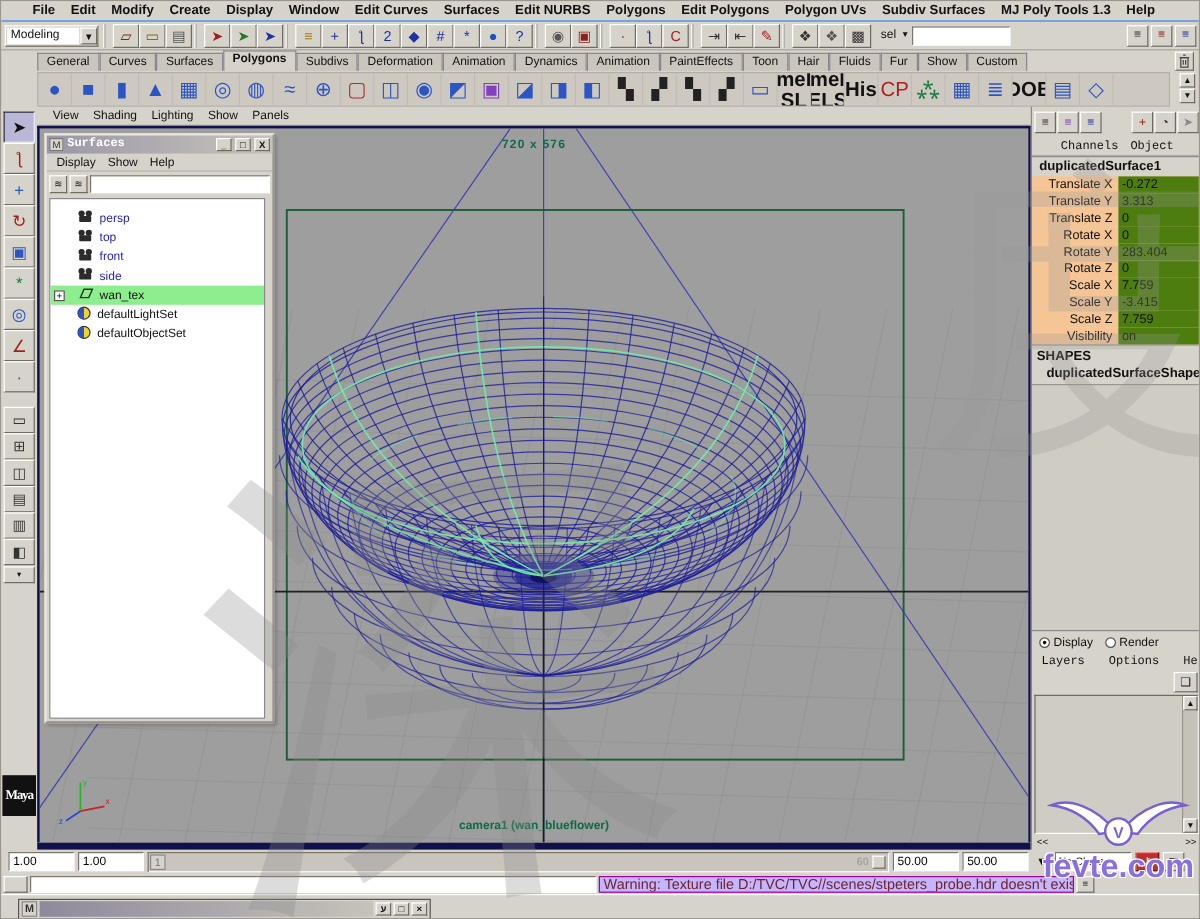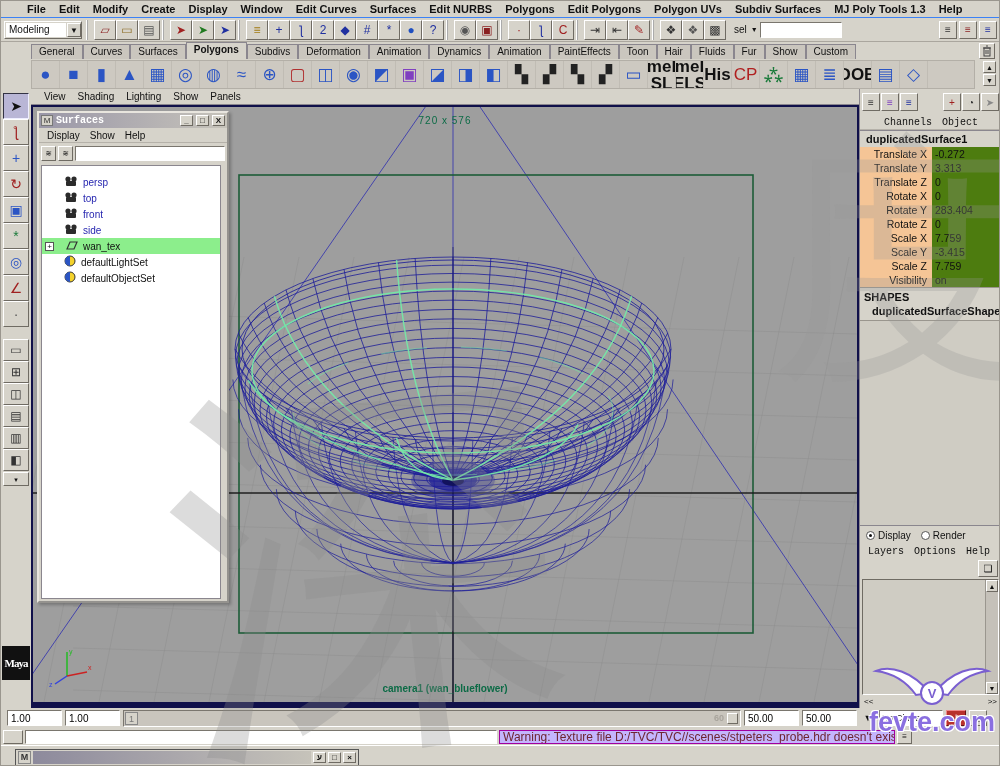--- a/index.html
+++ b/index.html
@@ -51,21 +51,21 @@
              font-size:11px;font-weight:bold;display:flex;align-items:center;justify-content:center;
              font-family:"Liberation Serif",serif;letter-spacing:-1px}
   
   #viewport{position:absolute;left:30px;top:0;width:828px;height:619px;border-bottom:6px solid #10104a}
   #panel-menubar{height:16px;background:#d6d3ca;display:flex;align-items:center;gap:2px;padding-left:8px;
                  border-bottom:1px solid #8a868e}
   #panel-menubar .menu-item{font-size:10px;padding:0 5px}
   #canvas{position:relative;width:828px;height:597px;background:#9e9e9e;overflow:hidden;
           border:2px solid #10104a;border-bottom:none}
   #gate-label{position:absolute;left:0;top:8px;width:100%;text-align:center;font-size:10px;
-              font-weight:normal;color:#0c6b46;letter-spacing:1px}
+              font-weight:bold;color:#0c6b46;letter-spacing:1px}
   #camera-label{position:absolute;left:0;bottom:8px;width:100%;text-align:center;font-size:10px;
                 font-weight:bold;color:#0c6b46}
   #axis-gizmo{position:absolute;left:14px;bottom:14px}
   
   #outliner{position:absolute;left:36px;top:22px;width:192px;height:492px;background:#d6d3ca;
             border:2px outset #e8e5de;z-index:10;box-shadow:2px 2px 3px rgba(0,0,0,.25)}
   #outliner-title{height:15px;background:linear-gradient(90deg,#9a97a8,#c6c3ba);display:flex;
                   align-items:center;padding:0 2px;gap:3px}
   #outliner-title .ttl{font-size:10px;font-weight:bold;color:#fff;flex:1;
                        font-family:"Liberation Mono",monospace}
@@ -96,21 +96,21 @@
   .cb-row .cval{flex:1;background:#4d7c0f;height:100%;line-height:14px;padding-left:3px}
   #cb-shapes{font-size:11px;font-weight:bold;padding:3px 0 1px 4px;border-top:1px solid #9a968e}
   #cb-shapenode{font-size:11px;font-weight:bold;padding:1px 0 3px 12px}
   #cb-empty{flex:1;border-top:1px solid #9a968e;background:#cfccc3}
   
   #layer-editor{height:183px;border-top:1px solid #8a868e;display:flex;flex-direction:column}
   #layer-radios{height:18px;display:flex;align-items:center;gap:10px;padding-left:6px;font-size:10px}
   .radio{display:flex;align-items:center;gap:3px}
   .radio .dot{width:9px;height:9px;border-radius:50%;border:1px solid #555;background:#fff;position:relative}
   .radio.on .dot:after{content:"";position:absolute;left:2px;top:2px;width:3px;height:3px;border-radius:50%;background:#111}
-  #layer-menus{height:15px;display:flex;gap:2px;padding-left:4px;align-items:center}
+  #layer-menus{height:15px;display:flex;gap:12px;padding-left:4px;align-items:center}
   #layer-menus .menu-item{font-size:10px;padding:0 4px;font-family:"Liberation Mono",monospace}
   #layer-toolbar{height:20px;display:flex;justify-content:flex-end;padding:1px 3px}
   #new-layer-btn{width:20px;height:17px;font-size:10px;display:flex;align-items:center;justify-content:center}
   #layer-list{flex:1;margin:0 2px;background:#cfccc3;border:1px solid;border-color:#6f6b63 #fff #fff #6f6b63;position:relative}
   #layer-scroll{position:absolute;right:0;top:0;bottom:0;width:13px;background:#c5c1b9;border-left:1px solid #9a968e;
                 display:flex;flex-direction:column;justify-content:space-between}
   #layer-scroll .tog-btn{width:12px;height:12px;font-size:7px}
   #pane-arrows{height:13px;display:flex;justify-content:space-between;font-size:8px;padding:0 4px;align-items:center}
   
   #timeline{position:absolute;left:0;top:707px;width:1000px;height:20px;display:flex;align-items:center;gap:3px;padding-left:6px}

